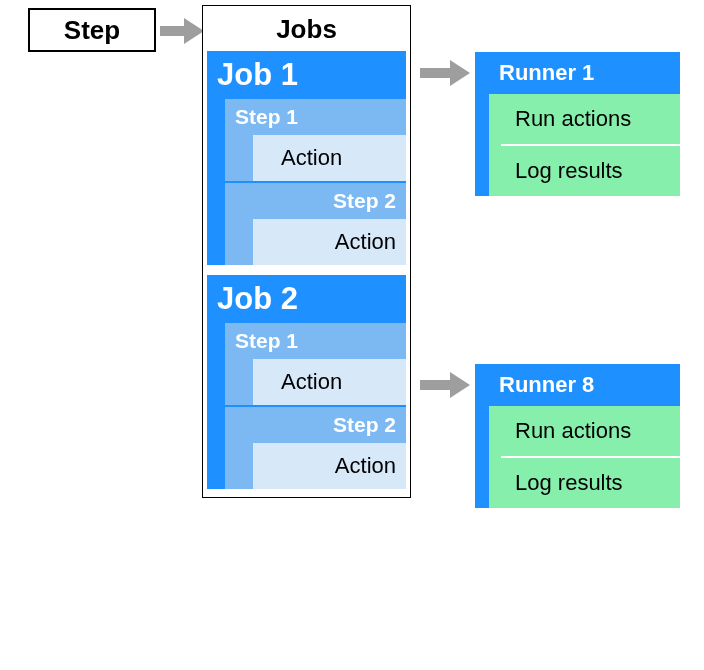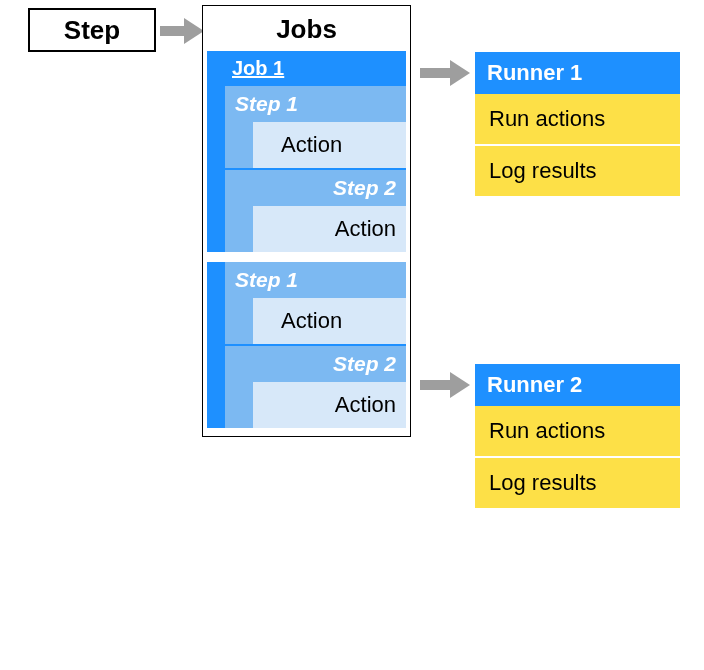--- a/index.html
+++ b/index.html
@@ -41,58 +41,58 @@
   }
   .job-block {
     background: #1e90ff;
     margin-bottom: 10px;
     padding: 0 0 0 0;
   }
   .job-block:last-child { margin-bottom: 0; }
   .job-header {
     color: #fff;
     font-weight: 700;
-    font-size: 20px;
-    padding: 6px 10px 6px 25px;
-    text-decoration: underline;
+    font-size: 31px;
+    padding: 6px 10px 6px 10px;
   }
   .step-block {
     background: #7cb9f2;
     margin-left: 18px;
     margin-bottom: 2px;
   }
   .step-block:last-child { margin-bottom: 0; text-align: right; }
   .step-header {
     color: #fff;
     font-weight: 600;
     font-size: 21px;
     padding: 6px 10px 6px 10px;
-    font-style: italic;
   }
   .action-block {
     background: #d7e8f9;
     margin-left: 28px;
     padding: 10px 10px 10px 28px;
     font-size: 22px;
     color: #000;
   }
   .runner-block {
     position: absolute;
     width: 205px;
     background: #1e90ff;
     padding: 0;
   }
   .runner-header {
     color: #fff;
     font-weight: 700;
     font-size: 22px;
-    padding: 8px 10px 8px 12px;
+    padding: 8px 10px 8px 24px;
   }
   .runner-body {
-    background: #fde047;
+    background: #86efac;
+    margin-left: 14px;
+    padding-left: 12px;
   }
   .runner-item {
     padding: 12px 10px 12px 14px;
     font-size: 22px;
     color: #000;
     border-bottom: 2px solid #fff;
   }
   .runner-item:last-child { border-bottom: none; }
   #runner1 { left: 475px; top: 52px; }
   #runner2 { left: 475px; top: 364px; }
@@ -140,20 +140,21 @@
       <div class="step-header">Step 1</div>
       <div class="action-block">Action</div>
     </div>
     <div class="step-block">
       <div class="step-header">Step 2</div>
       <div class="action-block">Action</div>
     </div>
   </div>
 
   <div class="job-block">
+    <div class="job-header">Job 2</div>
     <div class="step-block">
       <div class="step-header">Step 1</div>
       <div class="action-block">Action</div>
     </div>
     <div class="step-block">
       <div class="step-header">Step 2</div>
       <div class="action-block">Action</div>
     </div>
   </div>
 </div>
@@ -169,18 +170,18 @@
 
 <div class="runner-block" id="runner1">
   <div class="runner-header">Runner 1</div>
   <div class="runner-body">
     <div class="runner-item">Run actions</div>
     <div class="runner-item">Log results</div>
   </div>
 </div>
 
 <div class="runner-block" id="runner2">
-  <div class="runner-header">Runner 2</div>
+  <div class="runner-header">Runner 8</div>
   <div class="runner-body">
     <div class="runner-item">Run actions</div>
     <div class="runner-item">Log results</div>
   </div>
 </div>
 
 </body></html>

